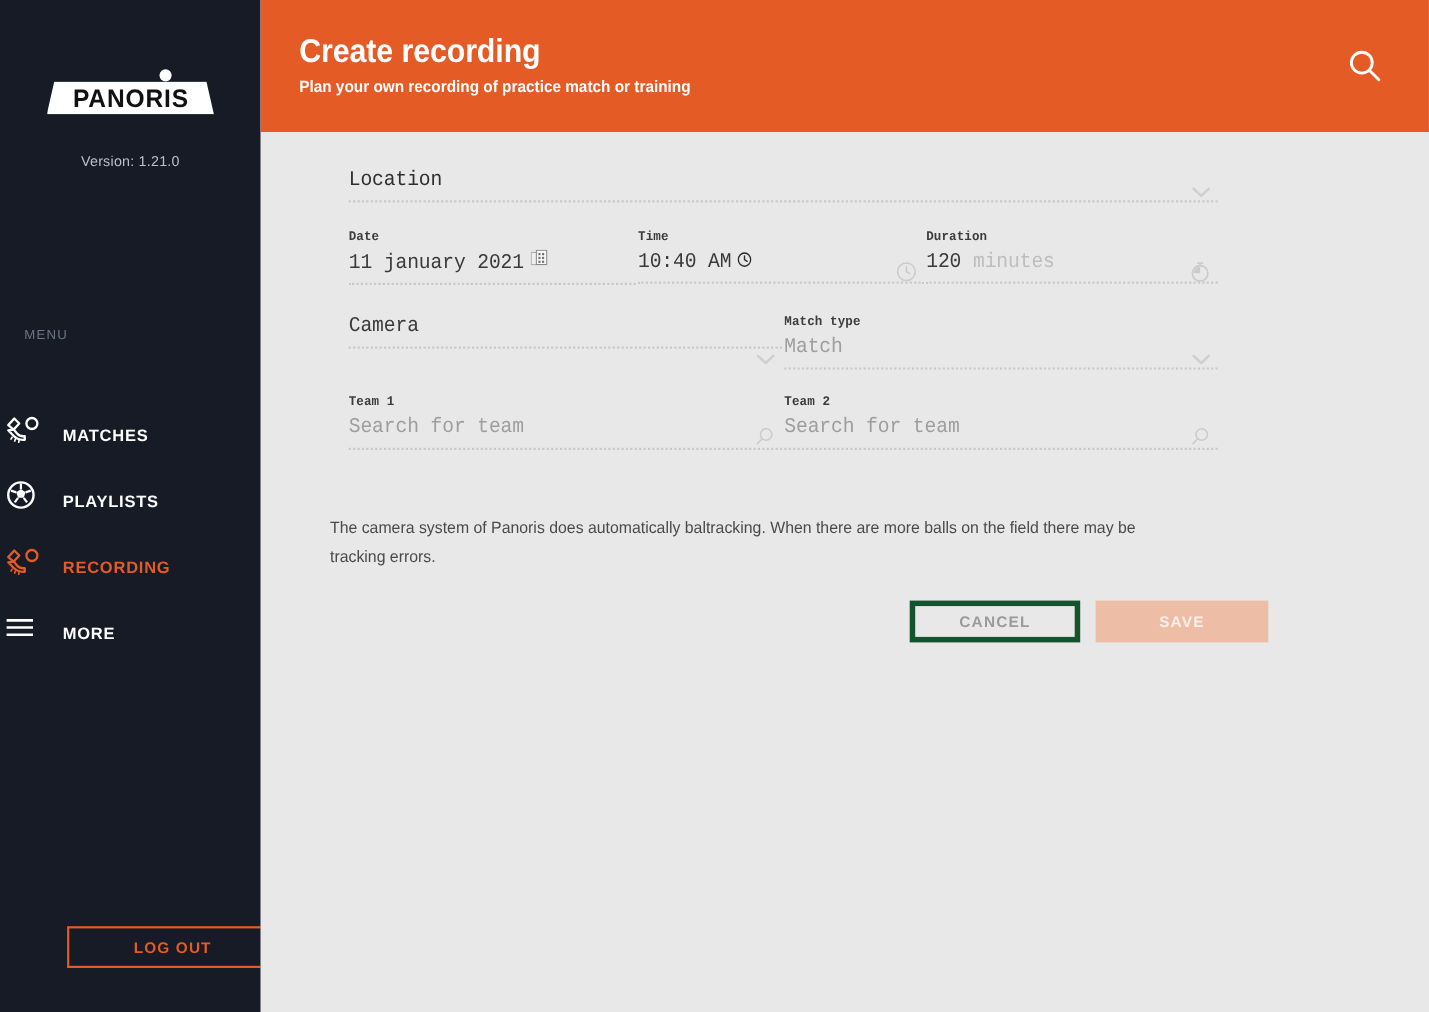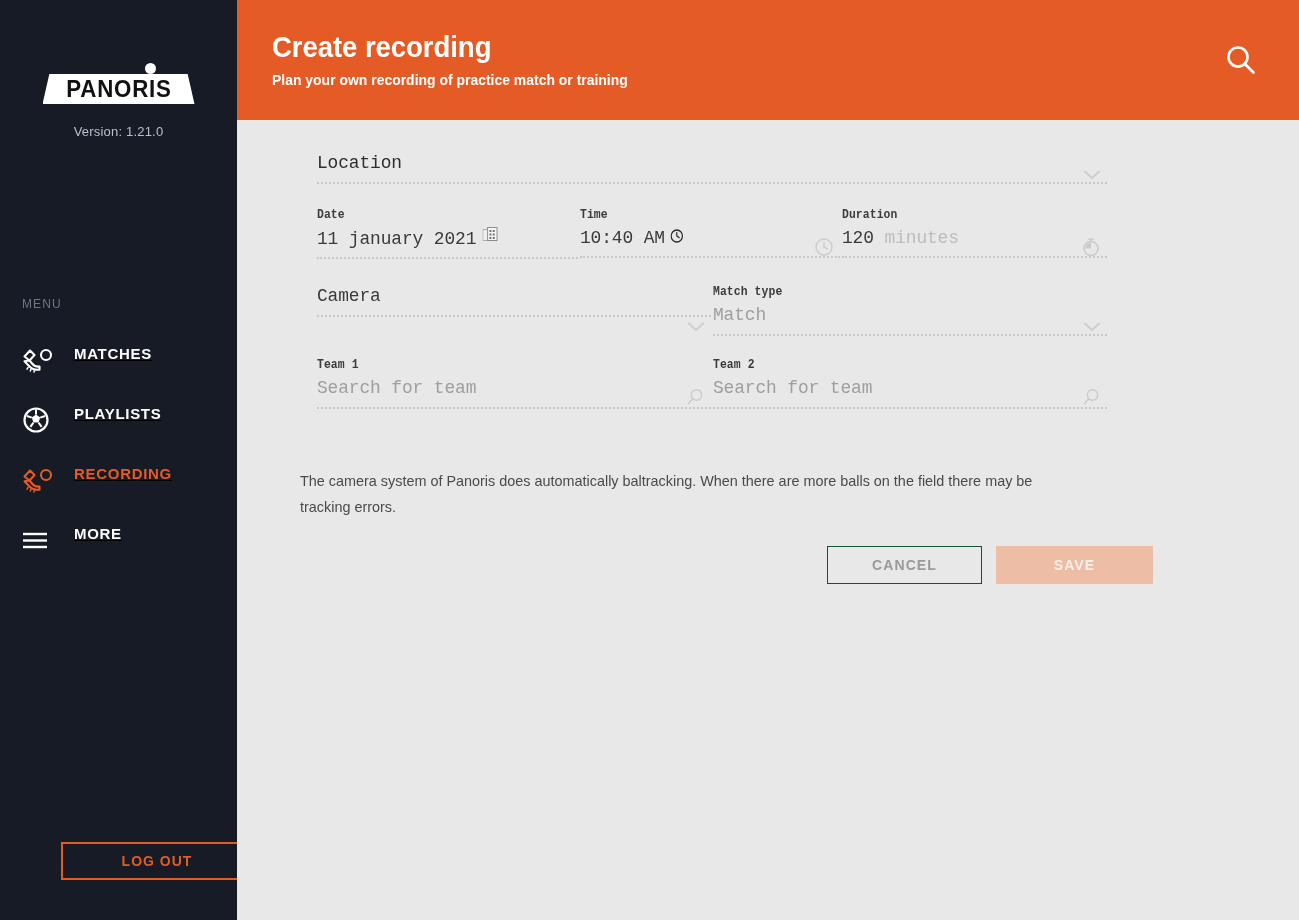--- a/index.html
+++ b/index.html
@@ -49,44 +49,43 @@
     line-height: 30px;
     text-align: center;
     color: #111111;
     font-weight: 900;
     font-size: 23px;
     letter-spacing: 0.8px;
     font-family: "Liberation Sans", sans-serif;
     transform: scaleX(0.97);
   }
   .version {
-    margin-top: 2px;
+    margin-top: 17px;
     text-align: center;
     color: #B9C0CC;
     font-size: 13px;
     letter-spacing: .2px;
   }
 
   .menu-label {
     position: absolute;
     left: 22px; top: 297px;
     color: #6D7684;
     font-size: 12px;
     font-weight: 400;
     letter-spacing: 1.1px;
   }
 
   .nav { position: absolute; left: 0; top: 345px; width: 237px; }
   .nav-item {
-    display: flex; align-items: flex-start;
+    display: flex; align-items: flex-end;
     height: 60px;
-    padding-left: 22px;
+    padding-left: 5px;
     cursor: pointer;
     user-select: none;
-    text-decoration: underline;
   }
   .nav-icon {
     width: 34px; height: 30px;
     display: flex; align-items: center; justify-content: flex-start;
     flex: 0 0 34px;
     margin-right: 18px;
   }
   .nav-text {
     font-size: 15px;
     font-weight: 700;
@@ -253,21 +252,21 @@
     height: 38px;
     font-size: 14px;
     font-weight: 700;
     letter-spacing: 1.1px;
     cursor: pointer;
     font-family: "Liberation Sans", sans-serif;
   }
   .btn-cancel {
     width: 155px;
     background: transparent;
-    border: 1px solid #14532d;
+    border: 5px solid #14532d;
     color: #9A9A9A;
   }
   .btn-save {
     width: 157px;
     background: #EEBDA5;
     border: none;
     color: #FBEFE9;
   }
 </style>
 </head>

